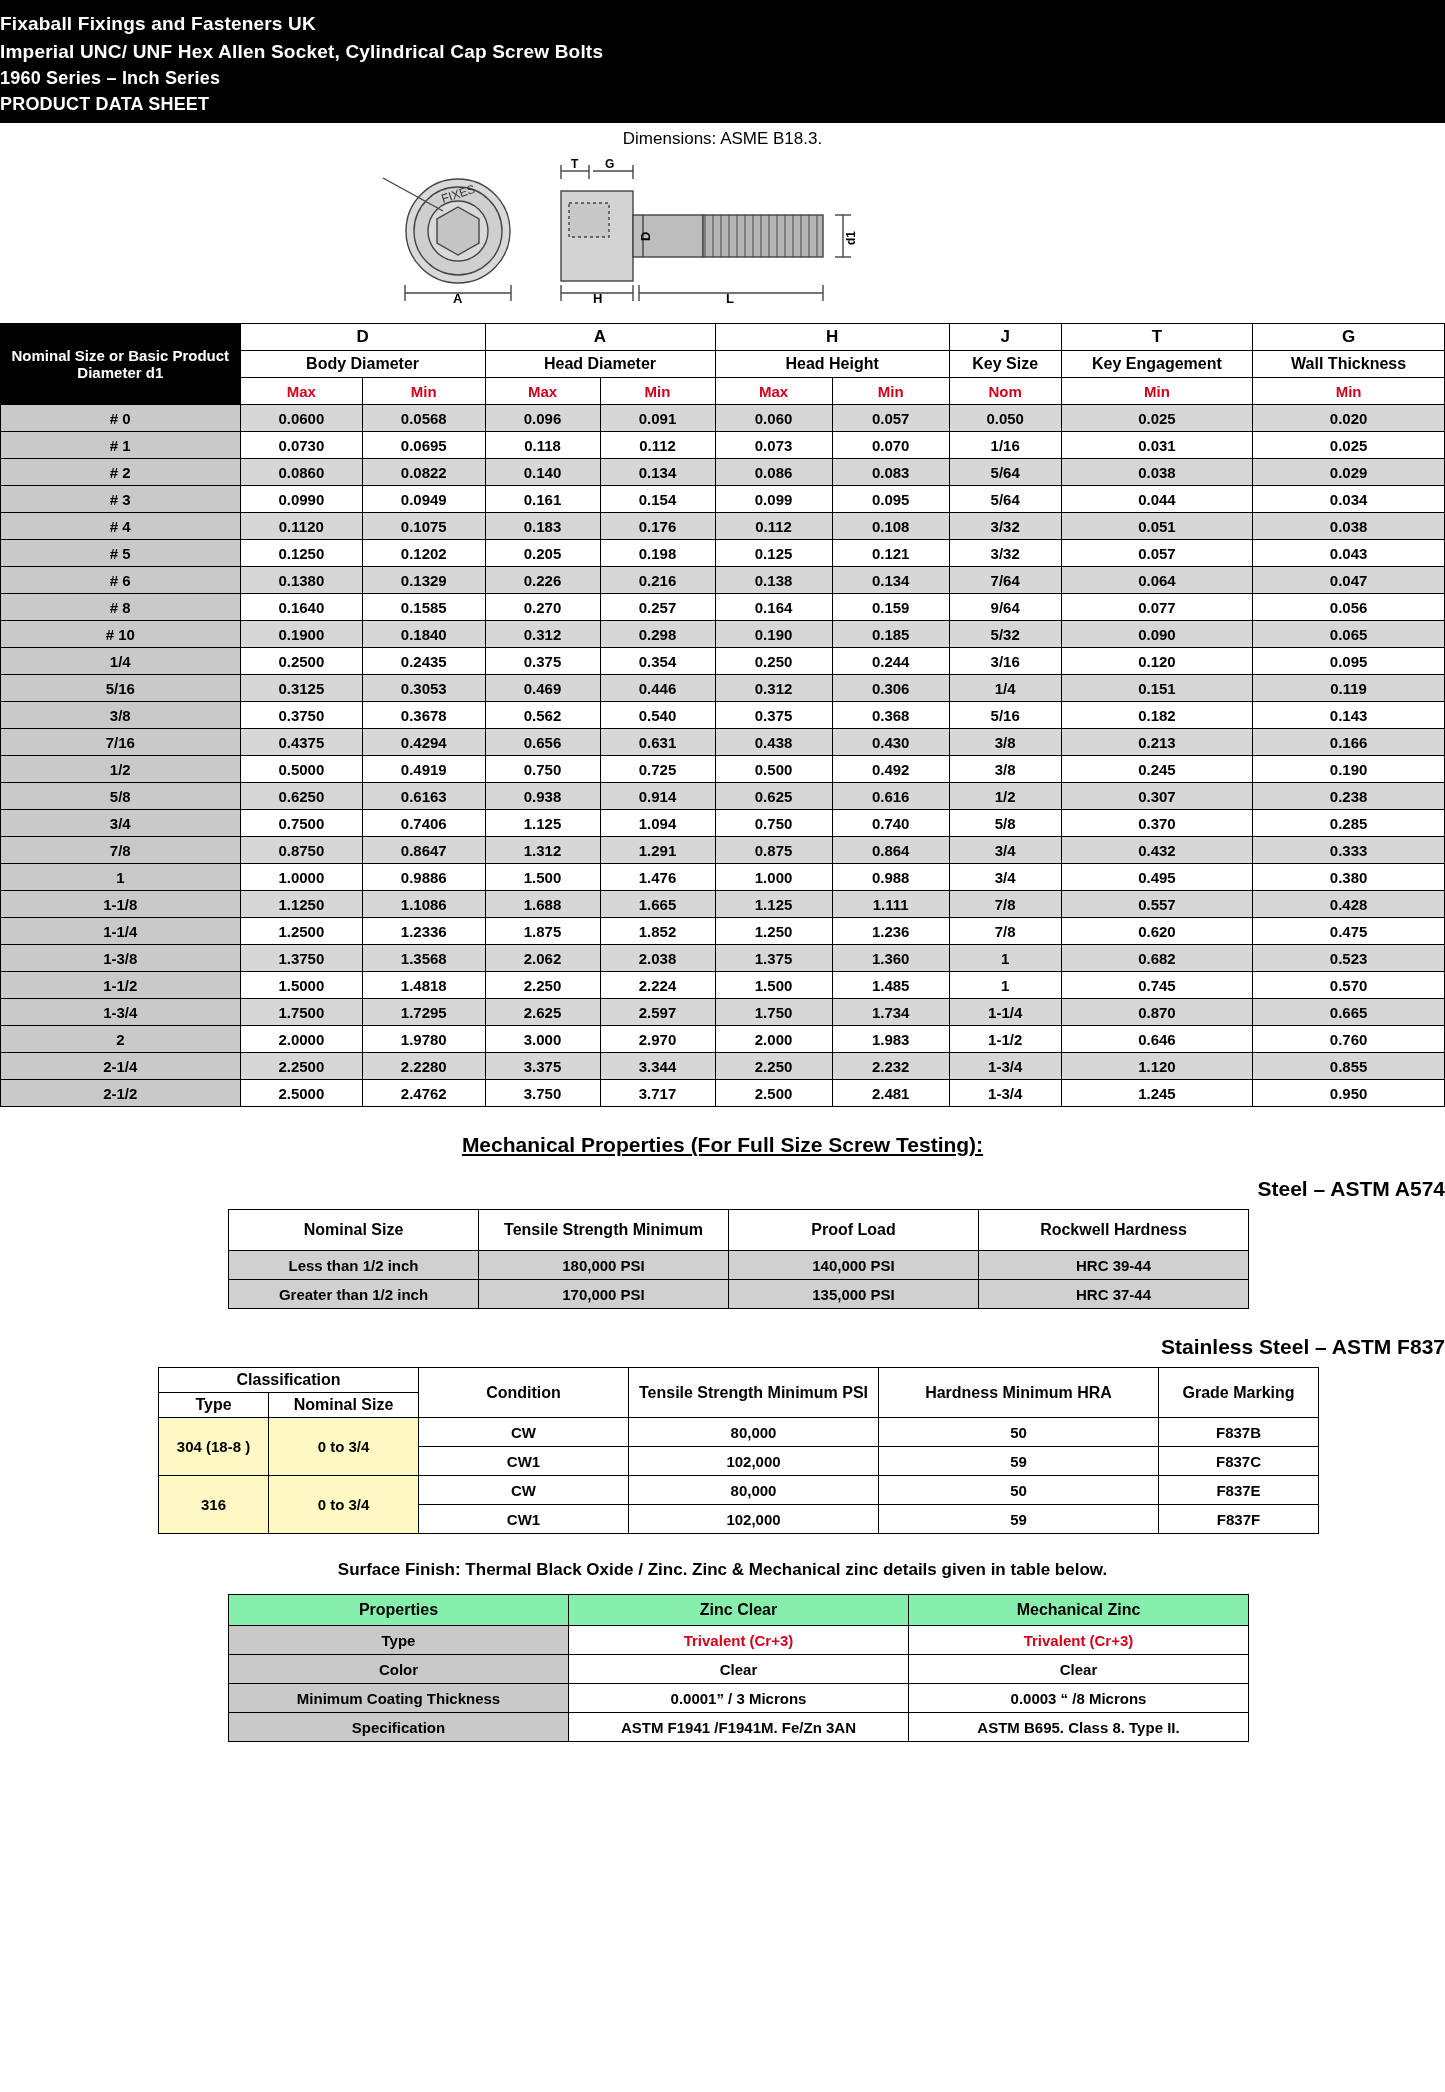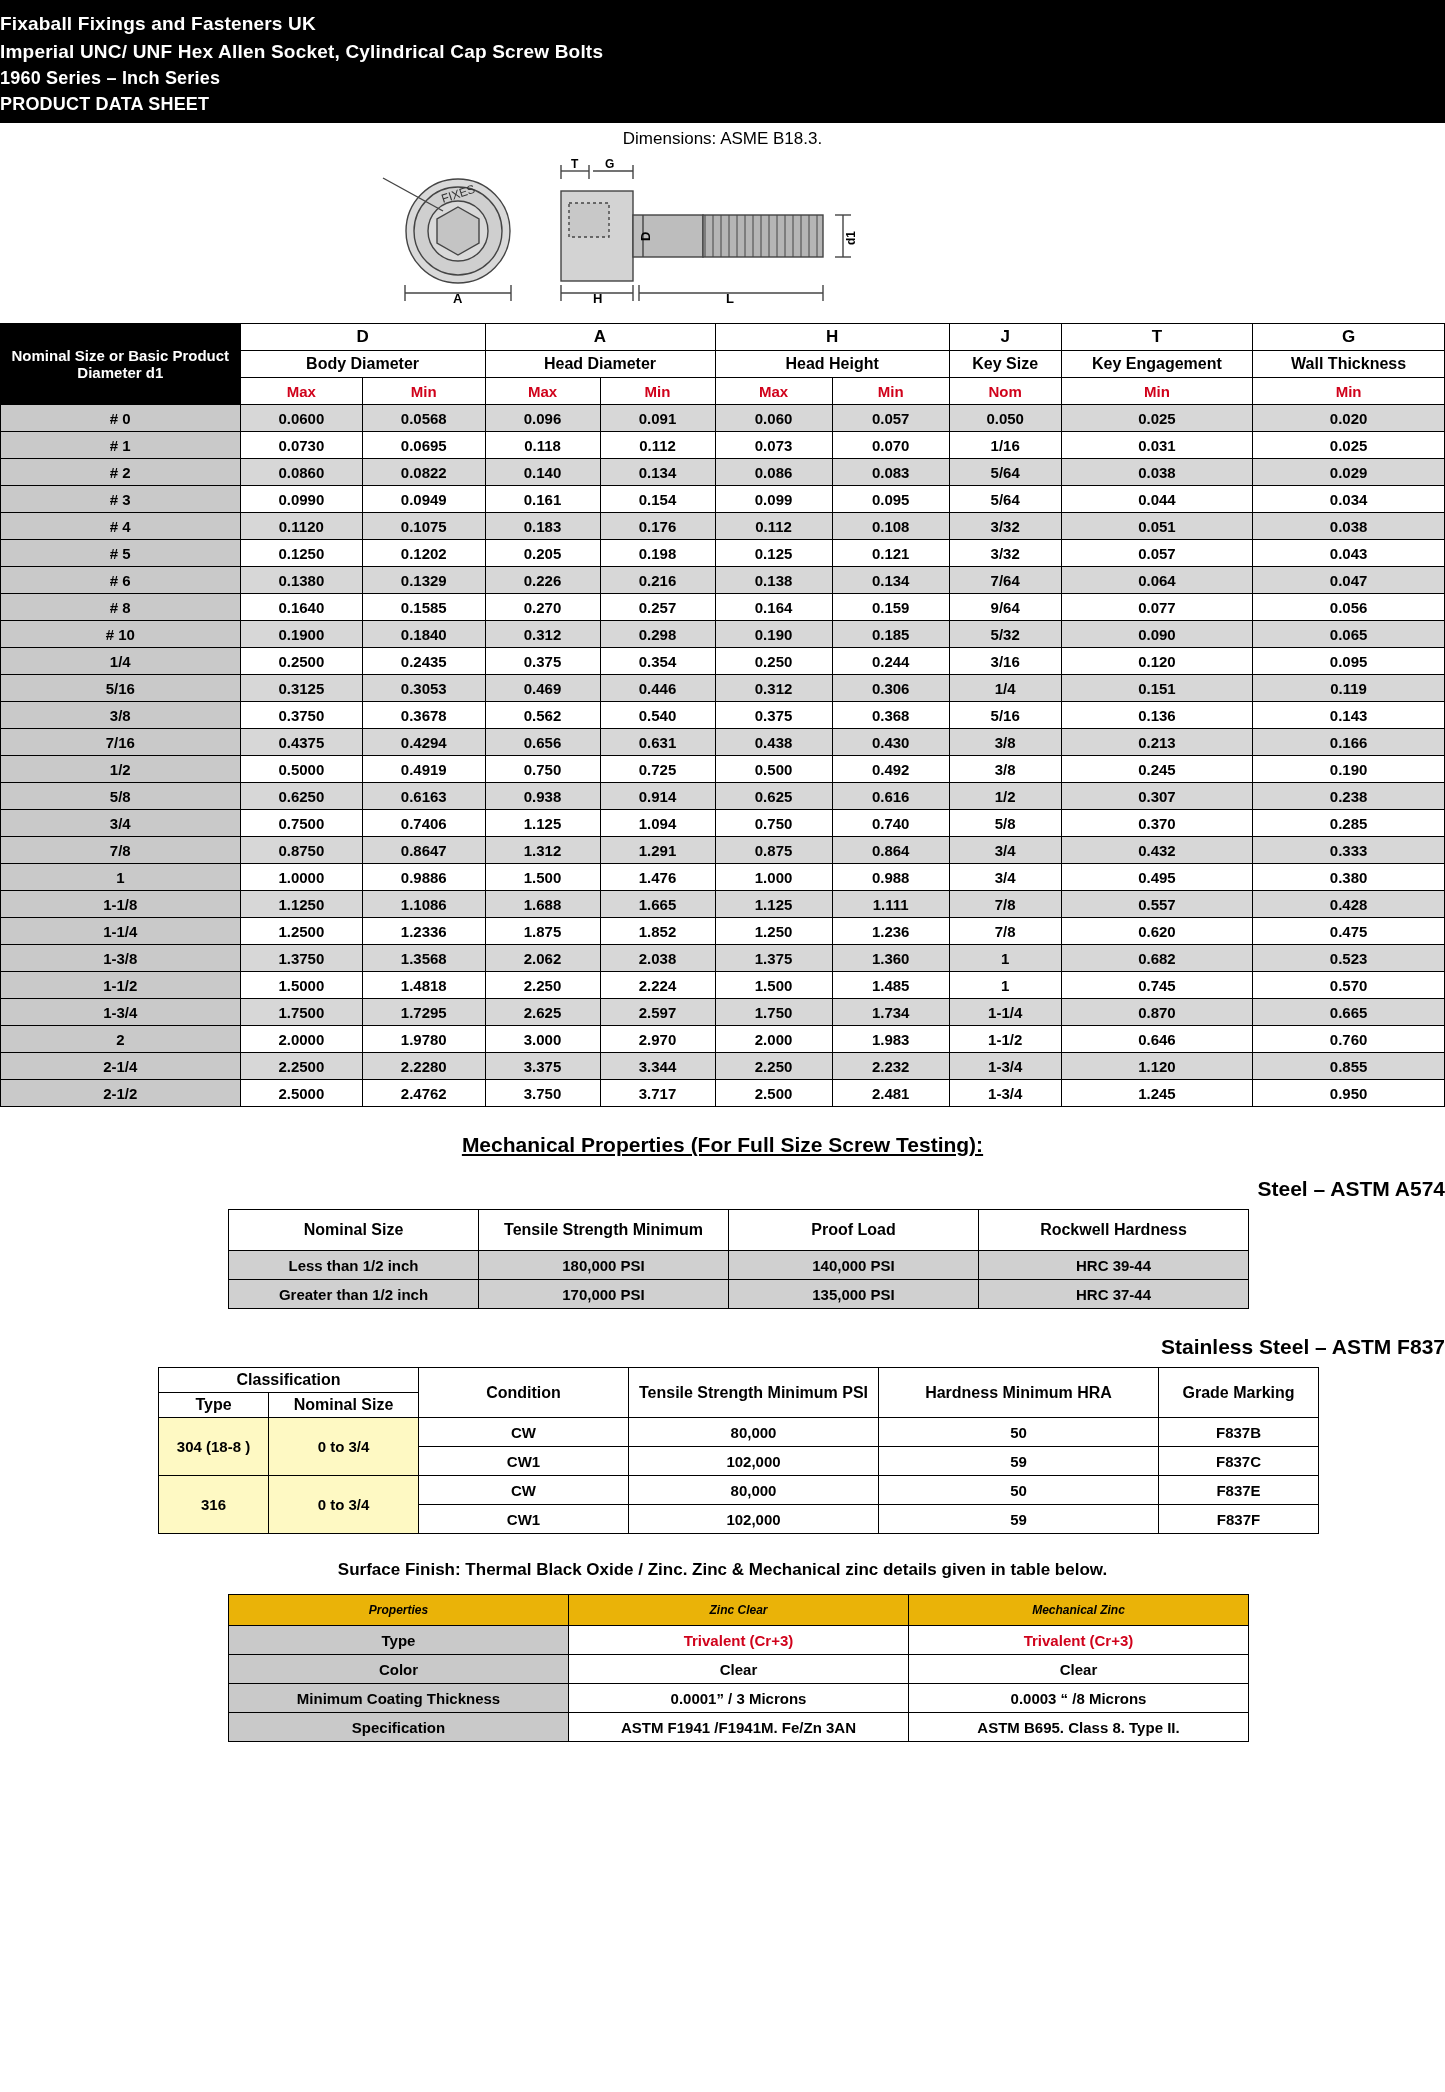--- a/index.html
+++ b/index.html
@@ -95,21 +95,21 @@
   }
   .ss-table th{background:#fff;font-size:16px;}
   .ss-table td{background:#fff;height:22px;}
   .ss-table td.shade{background:#fef9c3;}
 
   .fin-table{width:1020px;table-layout:fixed;}
   .fin-table th,.fin-table td{
     border:1px solid #000;font-size:15px;font-weight:bold;text-align:center;
     padding:3px 2px;
   }
-  .fin-table th{background:#eab308;font-size:12px;height:24px;font-style:italic;}
+  .fin-table th{background:#86efac;font-size:16px;height:24px;}
   .fin-table td{background:#fff;height:22px;}
   .fin-table td.lbl{background:#c9c9c9;}
   .fin-table td.red{color:#d0021b;}
   .spacer{height:26px;}
 </style>
 </head>
 <body>
 
 <div class="page">
 
@@ -366,21 +366,21 @@
         </tr>
         <tr>
           <td class="sizecell">3/8</td>
           <td>0.3750</td>
           <td>0.3678</td>
           <td>0.562</td>
           <td>0.540</td>
           <td>0.375</td>
           <td>0.368</td>
           <td>5/16</td>
-          <td>0.136</td>
+          <td>0.182</td>
           <td>0.143</td>
         </tr>
         <tr class="alt">
           <td class="sizecell">7/16</td>
           <td>0.4375</td>
           <td>0.4294</td>
           <td>0.656</td>
           <td>0.631</td>
           <td>0.438</td>
           <td>0.430</td>

